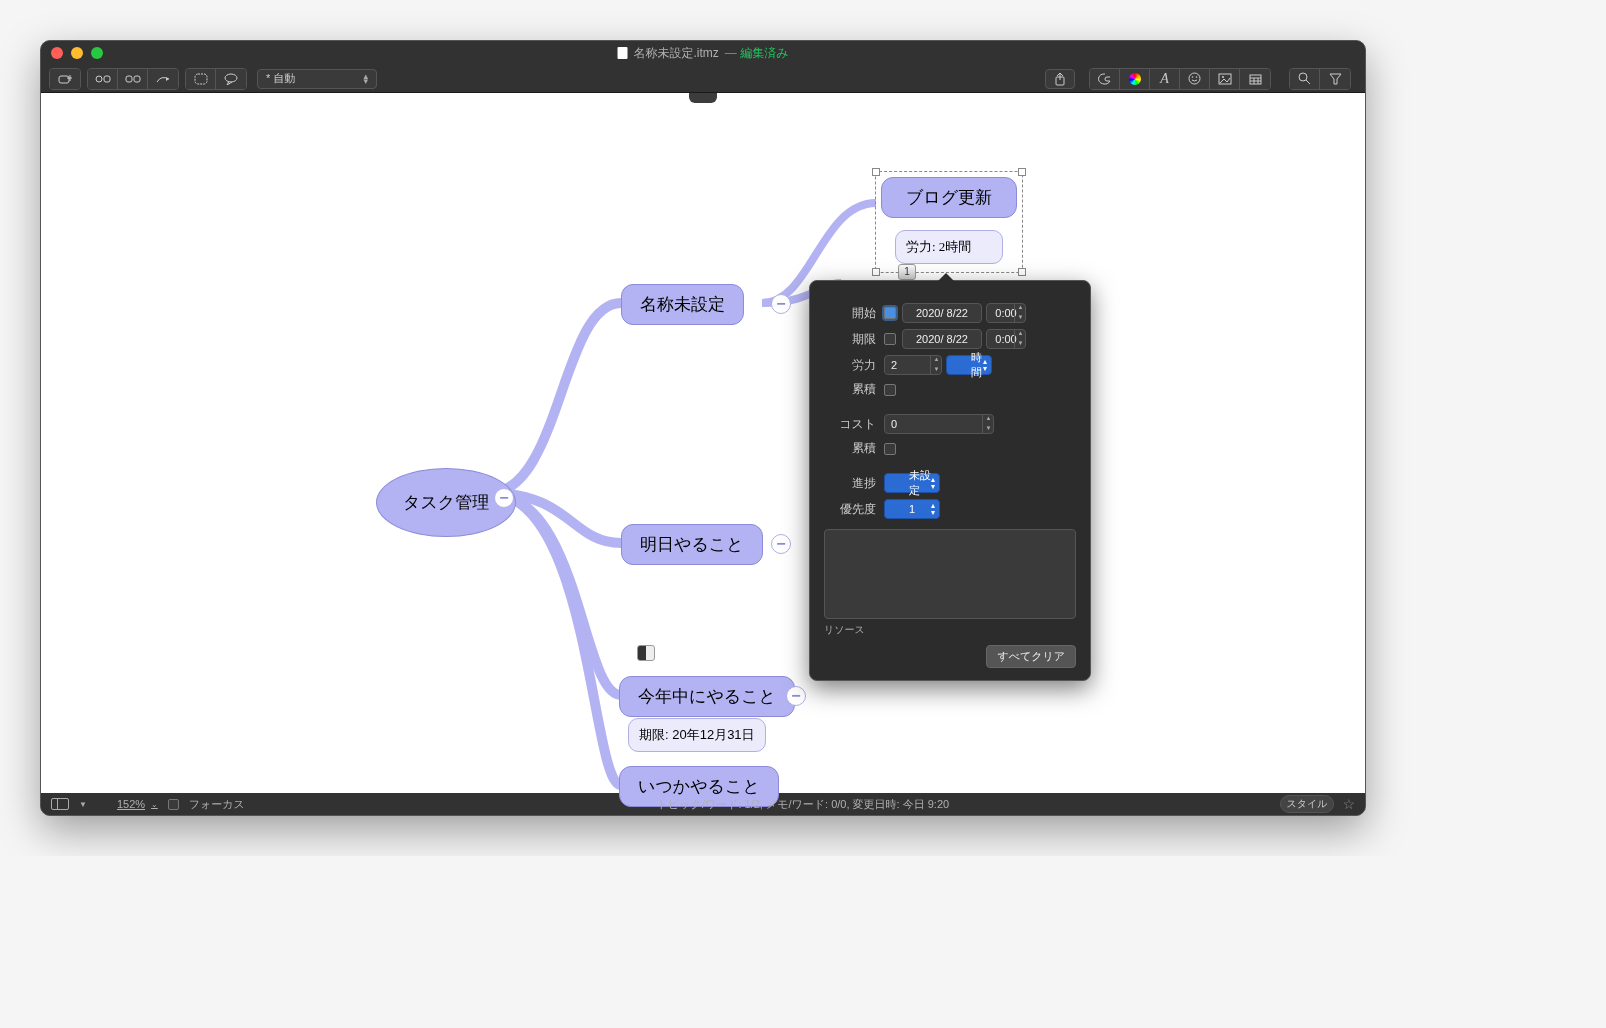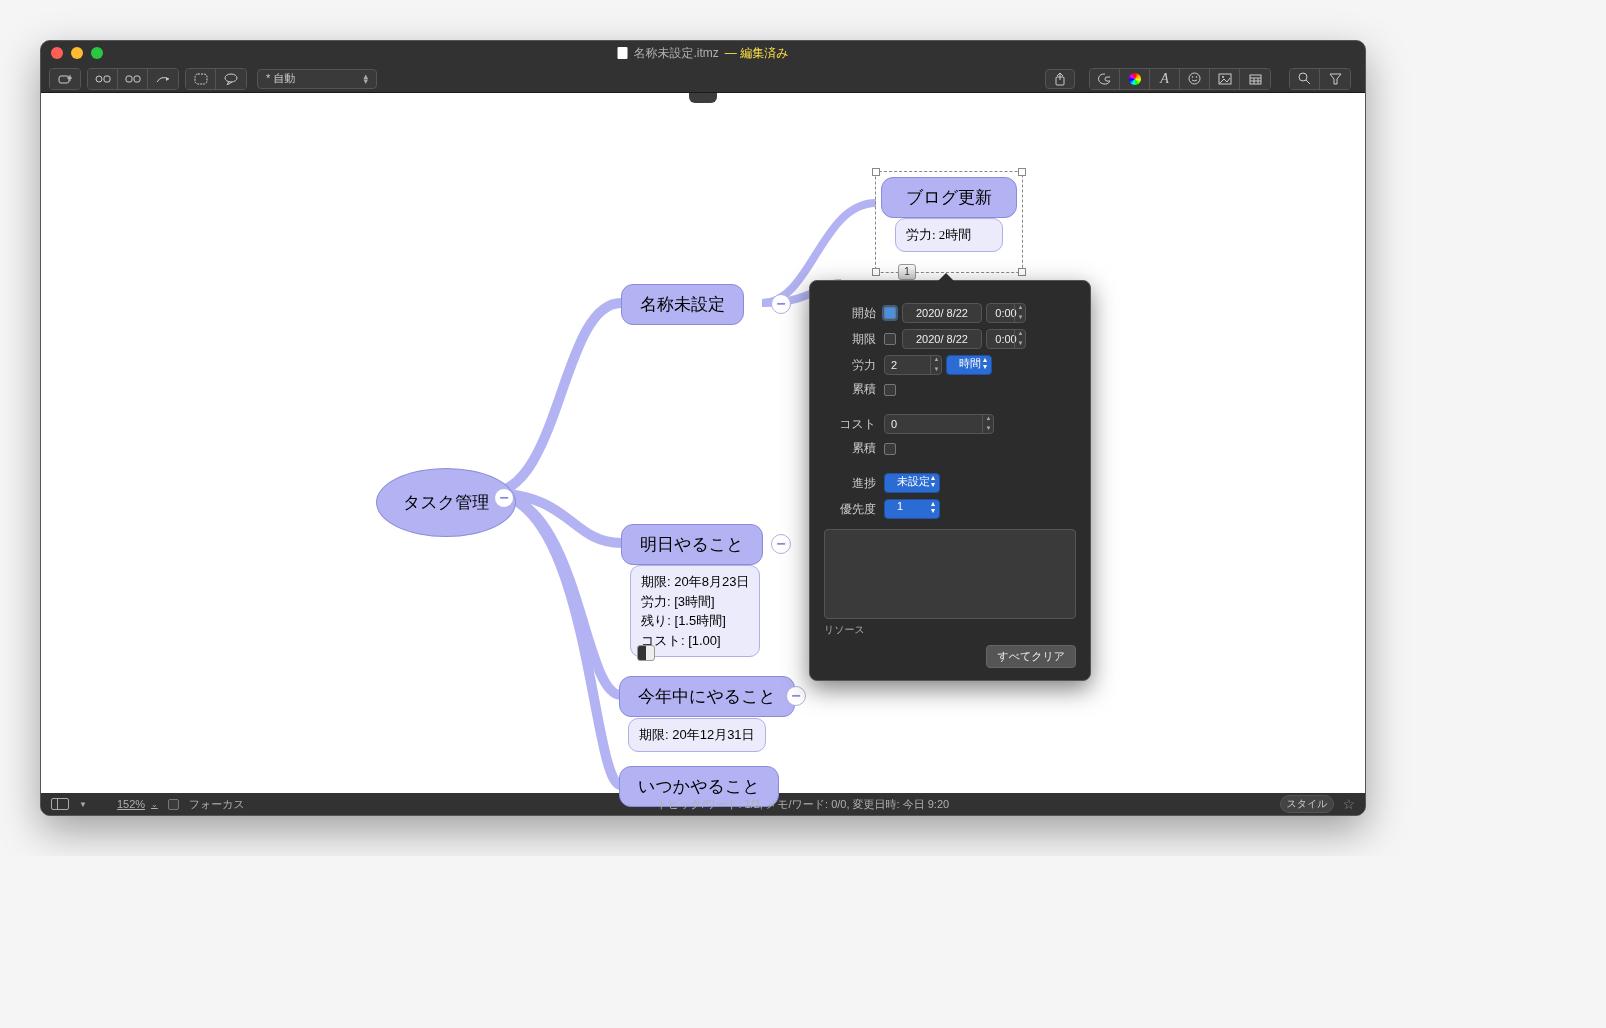--- a/index.html
+++ b/index.html
@@ -24,21 +24,21 @@
     display: flex;
     align-items: center;
     padding: 0 10px;
     position: relative;
   }
   .traffic { display: flex; gap: 8px; }
   .traffic span { width: 12px; height: 12px; border-radius: 50%; display:inline-block; }
   .tl-close{background:#ff5f57;} .tl-min{background:#febc2e;} .tl-max{background:#28c840;}
   .title-text { position:absolute; left:50%; transform:translateX(-50%); color:#b0b0b0; font-size:12px; display:flex; align-items:center; gap:6px;}
   .title-text .doc-icon{ width:10px; height:12px; background:#fff; border-radius:1px; display:inline-block; }
-  .title-sub{ color:#fde047; }
+  .title-sub{ color:#22c55e; }
 
   .toolbar {
     height: 28px;
     background: #323232;
     border-bottom: 1px solid #1a1a1a;
     display:flex;
     align-items:center;
     padding: 0 8px;
     gap: 0;
   }
@@ -140,21 +140,21 @@
   .pfield.date{ width:80px; justify-content:center;}
   .pfield.time{ width:40px; justify-content:center; margin-left:4px;}
   .stepper{
     position:absolute; right:-1px; top:-1px; bottom:-1px; width:12px;
     display:flex; flex-direction:column; border-left:1px solid #555;
   }
   .stepper span{flex:1; font-size:6px; text-align:center; color:#aaa; line-height:9px;}
   .pfield.num{ width:58px; }
   .pselect{
     background:#2b6cd4; border:1px solid #1f52a6; border-radius:4px; height:20px;
-    color:#fff; font-size:11px; display:flex; padding:0 6px 0 12px; position:relative;
+    color:#fff; font-size:11px; display:flex; align-items:center; padding:0 6px 0 24px; position:relative;
   }
   .pselect .cv{position:absolute; right:4px; font-size:8px; line-height:7px; display:flex; flex-direction:column;}
   .pselect.unit{ width:46px; margin-left:4px;}
   .pselect.prog{ width:56px;}
   .pselect.pri{ width:56px;}
   .ptextarea{
     width:100%; height:90px; background:#3a3a3a; border:1px solid #555; border-radius:4px;
     margin-top:10px;
   }
   .psmall{ font-size:10px; color:#aaa; margin-top:4px; }
@@ -325,39 +325,33 @@
     <div class="node" style="left:580px; top:191px;">
       <span>名称未設定</span>
     </div>
     <div class="fold" style="left:730px; top:201px;">−</div>
 
     <div class="selected-wrap" style="left:834px; top:78px; width:148px; height:102px;">
       <span class="sel-handle sh-tl"></span>
         <span class="sel-handle sh-tr"></span>
       <span class="sel-handle sh-bl"></span>
         <span class="sel-handle sh-br"></span>
-      <div class="node" style="position:relative; margin-bottom:0;">
+      <div class="node" style="position:relative; margin-bottom:12px;">
         <span>ブログ更新</span>
       </div>
       <div class="meta-box" style="position:relative; width:108px; margin:0 auto;font-family:Liberation Serif, serif;">
         <span>労力: 2時間</span>
       </div>
       <div class="priority-badge" style="left:22px; bottom:-8px;">
         <span>1</span>
       </div>
     </div>
 
     <div class="node" style="left:580px; top:431px;">
       <span>明日やること</span>
-    </div>
-    <div class="meta-box" style="left:589px; top:472px;">
-      <div>期限: 20年8月23日</div>
-      <div>労力: [3時間]</div>
-      <div>残り: [1.5時間]</div>
-      <div>コスト: [1.00]</div>
     </div>
     <div class="progress-badge" style="left:596px; top:552px;"></div>
     <div class="fold" style="left:730px; top:441px;">−</div>
 
     <div class="node" style="left:578px; top:583px;">
       <span>今年中にやること</span>
     </div>
     <div class="meta-box" style="left:587px; top:625px;">
       <span>期限: 20年12月31日</span>
     </div>

